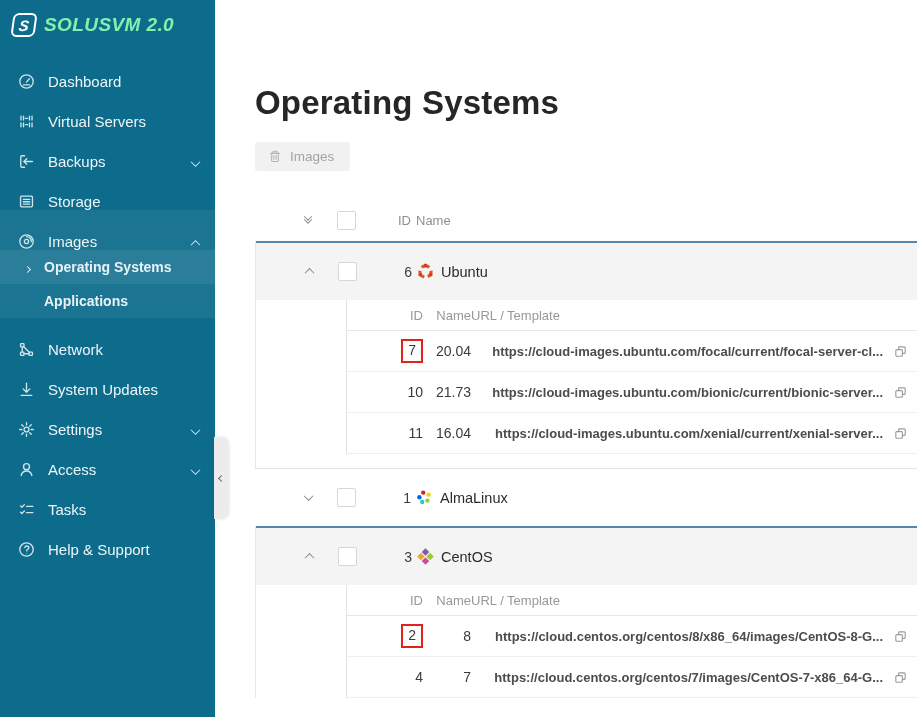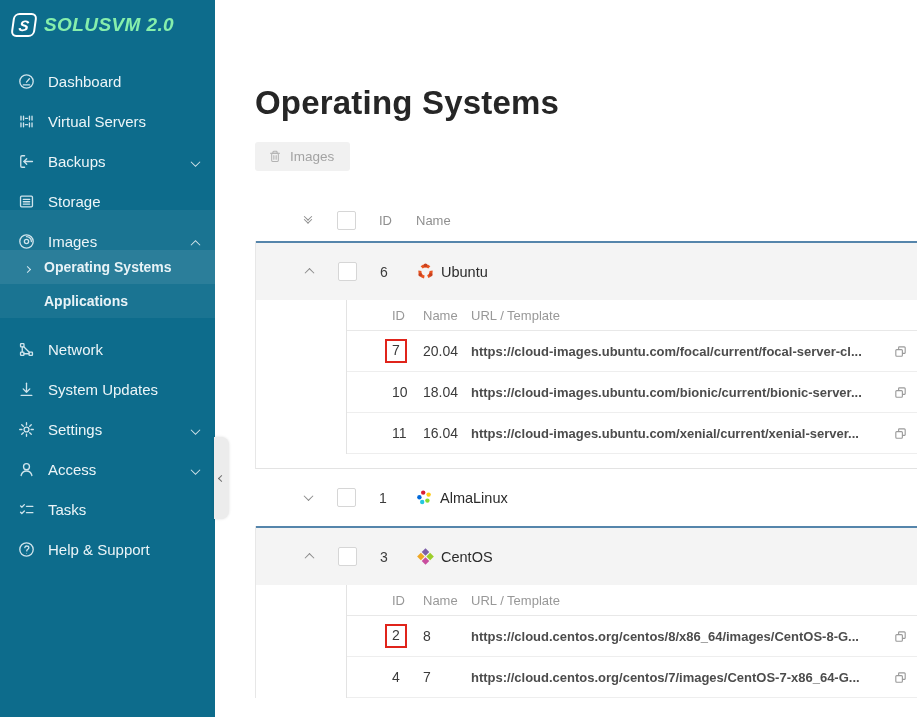--- a/index.html
+++ b/index.html
@@ -62,21 +62,21 @@
   h1.page-title { margin:0; font-size:33px; font-weight:700; color:#262626; letter-spacing:.2px; }
 
   .delete-btn {
     margin-top:20px; display:inline-flex; align-items:center; gap:8px;
     background:#f1f1f1; border:none; border-radius:3px; padding:6px 16px 7px 13px; height:29px;
     font-family:inherit; font-size:13.5px; color:#a3a3a3; cursor:not-allowed;
   }
   .delete-btn svg { width:14px; height:15px; stroke:#b3b3b3; stroke-width:1.2; fill:none; stroke-linecap:round; }
 
   
-  .os-table { margin-top:29px; width:662px; }
+  .os-table { margin-top:29px; width:662px;text-align:right; }
   .thead {
     display:flex; align-items:center; height:41px; font-size:13px; color:#8f8f8f;
   }
   .c-handle { width:30px; padding-left:14px; flex:0 0 auto; }
   .c-chev   { width:46px; flex:0 0 auto; display:flex; justify-content:center; color:#8c8c8c; }
   .c-cb     { width:42px; flex:0 0 auto; display:flex; padding-left:6px; }
   .c-id     { width:38px; flex:0 0 auto; padding-left:6px; font-size:14px; }
   .thead .c-id { font-size:13px; }
   .c-name   { padding-left:5px; display:flex; align-items:center; gap:7px; }
 
@@ -345,21 +345,21 @@
             <svg viewBox="0 0 16 16">
                 <rect x="3" y="6" width="7" height="7" rx="1"></rect>
                 <path d="M6 6V3.6A.6.6 0 0 1 6.6 3H12a1 1 0 0 1 1 1v5.4a.6.6 0 0 1-.6.6H10"></path>
               </svg>
           </span>
         </div>
 
         <div class="sub-row">
           <span class="s-handle"><span class="dots"></span></span>
           <span class="s-id">10</span>
-          <span class="s-name">18.04</span>
+          <span class="s-name">21.73</span>
           <span class="s-url">https://cloud-images.ubuntu.com/bionic/current/bionic-server...</span>
           <span class="copy">
             <svg viewBox="0 0 16 16">
                 <rect x="3" y="6" width="7" height="7" rx="1"></rect>
                 <path d="M6 6V3.6A.6.6 0 0 1 6.6 3H12a1 1 0 0 1 1 1v5.4a.6.6 0 0 1-.6.6H10"></path>
               </svg>
           </span>
         </div>
 
         <div class="sub-row">

